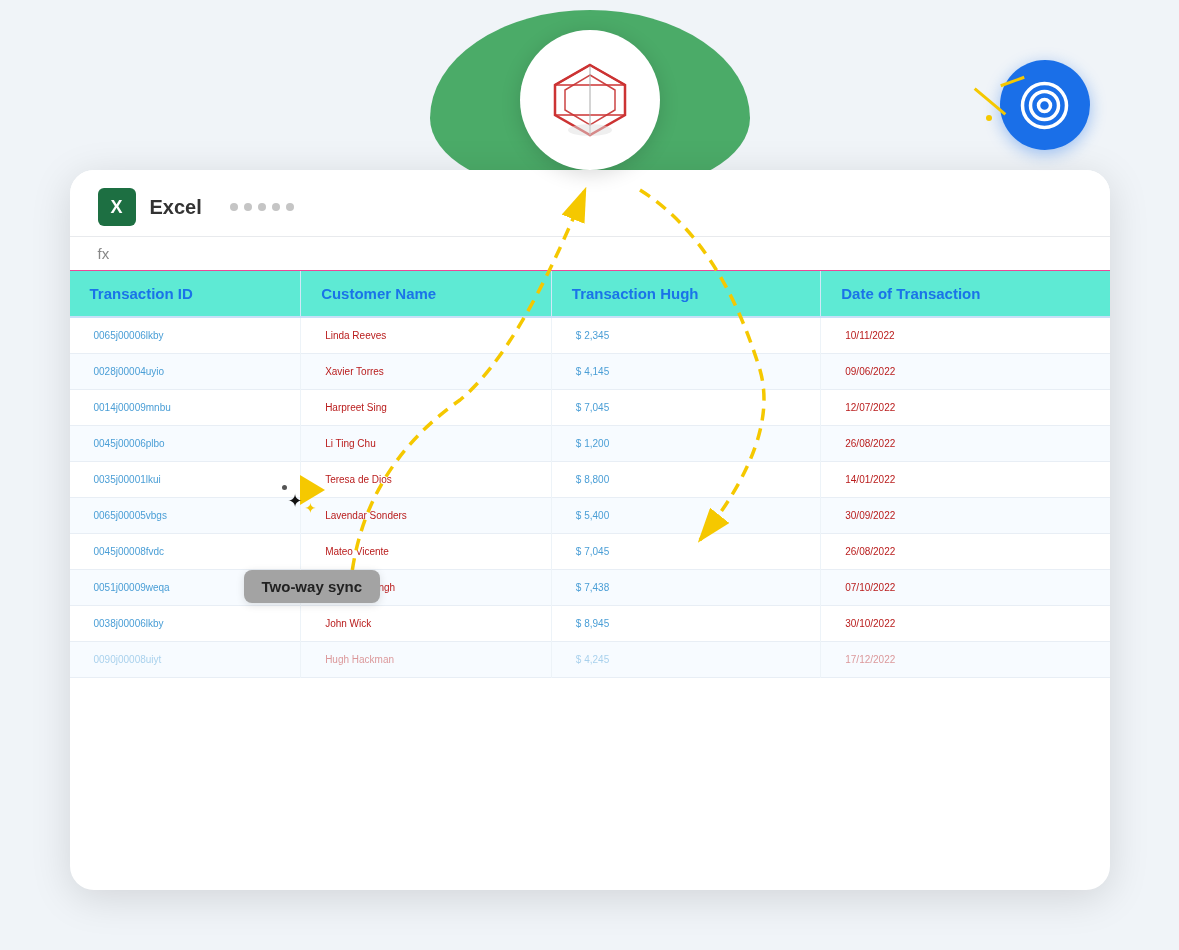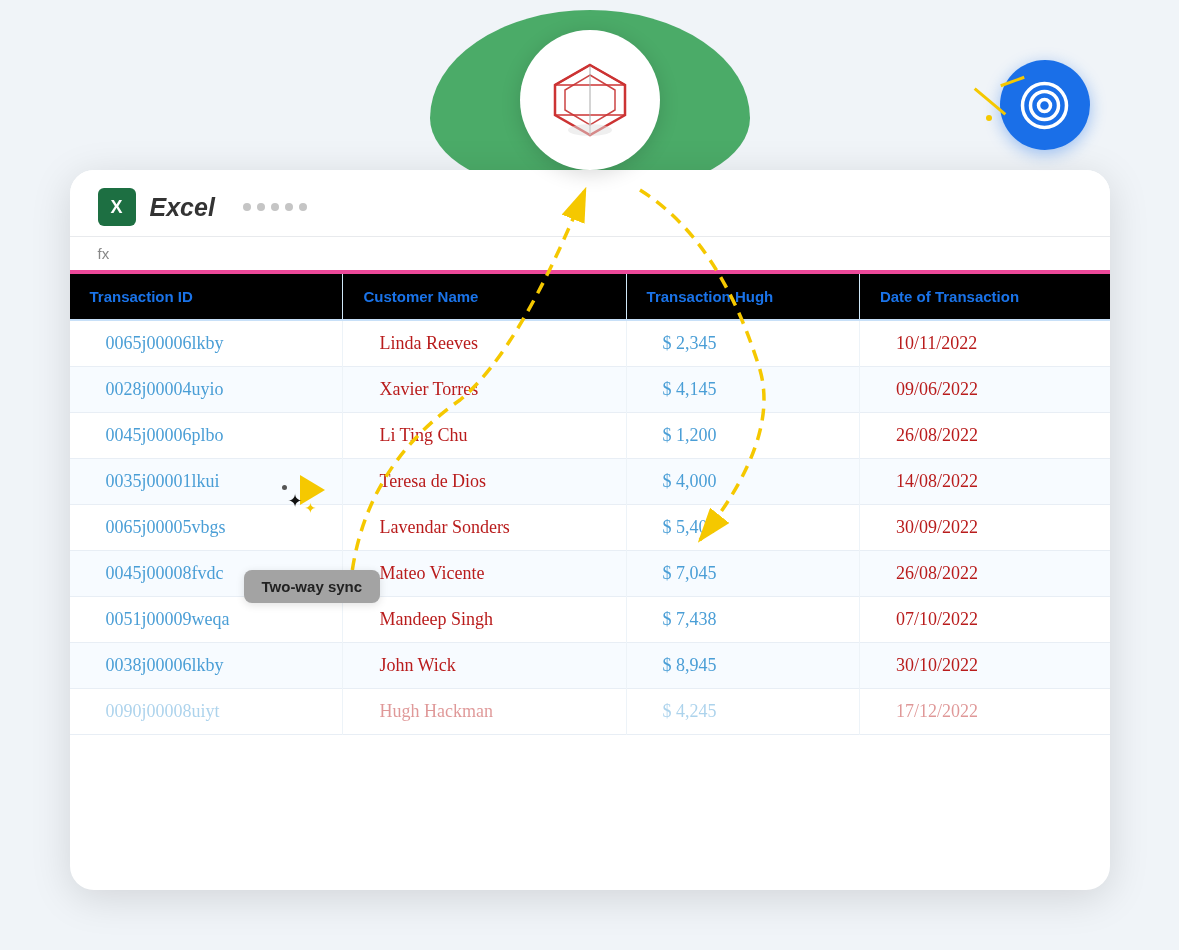--- a/index.html
+++ b/index.html
@@ -66,57 +66,56 @@
       border-radius: 6px;
       display: flex;
       align-items: center;
       justify-content: center;
       color: white;
       font-weight: bold;
       font-size: 18px;
     }
 
     .excel-title {
-      font-size: 25px;
+      font-size: 20px;
       font-weight: 600;
       color: #333;
-      font-style: italic;
     }
 
     .excel-dots {
       display: flex;
       gap: 6px;
       margin-left: 14px;
     }
 
     .dot {
       width: 8px;
       height: 8px;
       border-radius: 50%;
       background: #c5c5c5;
     }
 
     .excel-formula-bar {
       display: flex;
       align-items: flex-end;
       padding: 8px 28px;
       background: #fff;
-      border-bottom: 4px solid #ec4899;
+      border-bottom: 1px solid #ec4899;
       color: #888;
       font-size: 15px;
     }
 
     
     .excel-table {
       width: 100%;
       border-collapse: collapse;
     }
 
     .excel-table thead tr th {
-      background: #000000;
+      background: #5eead4;
       color: #1a73e8;
       font-weight: 700;
       font-size: 15px;
       padding: 14px 20px;
       text-align: left;
       border-bottom: 2px solid #c8e0f8;
       border-right: 1px solid #d0e8f8;
     }
 
     .excel-table thead tr th:last-child {
@@ -125,25 +124,24 @@
 
     .excel-table tbody tr {
       border-bottom: 1px solid #e8eef5;
     }
 
     .excel-table tbody tr:nth-child(even) {
       background: #f7fbff;
     }
 
     .excel-table tbody tr td {
-      padding: 12px 36px;
-      font-size: 18px;
+      padding: 12px 24px;
+      font-size: 10px;
       color: #4a9ed6;
       border-right: 1px solid #edf3f8;
-      font-family: Liberation Serif, serif;
     }
 
     .excel-table tbody tr td.dark {
       color: #b91c1c;
     }
 
     .excel-table tbody tr td:last-child {
       border-right: none;
     }
 
@@ -371,30 +369,36 @@
             <td>$ 2,345</td>
             <td class="dark">10/11/2022</td>
           </tr>
           <tr>
             <td>0028j00004uyio</td>
             <td class="dark">Xavier Torres</td>
             <td>$ 4,145</td>
             <td class="dark">09/06/2022</td>
           </tr>
           <tr>
+            <td>0014j00009mnbu</td>
+            <td class="dark">Harpreet Sing</td>
+            <td>$ 7,045</td>
+            <td class="dark">12/07/2022</td>
+          </tr>
+          <tr>
             <td>0045j00006plbo</td>
             <td class="dark">Li Ting Chu</td>
             <td>$ 1,200</td>
             <td class="dark">26/08/2022</td>
           </tr>
           <tr>
             <td>0035j00001lkui</td>
             <td class="dark">Teresa de Dios</td>
-            <td>$ 4,000</td>
-            <td class="dark">14/08/2022</td>
+            <td>$ 8,800</td>
+            <td class="dark">14/01/2022</td>
           </tr>
           <tr>
             <td>0065j00005vbgs</td>
             <td class="dark">Lavendar Sonders</td>
             <td>$ 5,400</td>
             <td class="dark">30/09/2022</td>
           </tr>
           <tr>
             <td>0045j00008fvdc</td>
             <td class="dark">Mateo Vicente</td>

